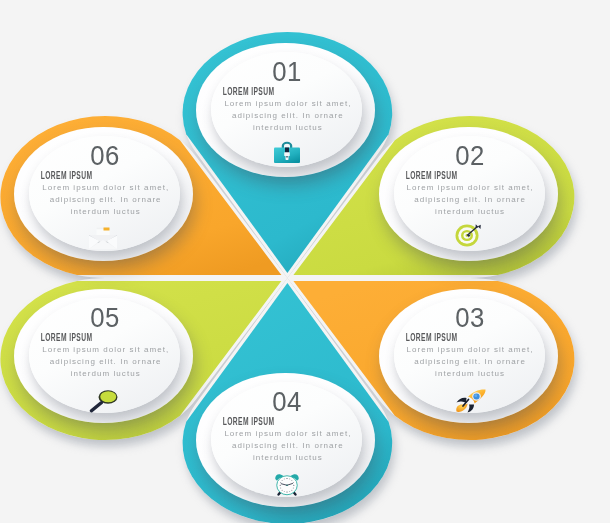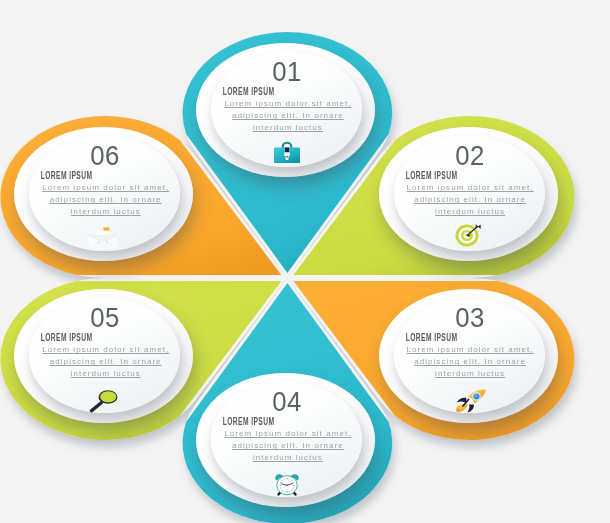--- a/index.html
+++ b/index.html
@@ -18,21 +18,21 @@
         background:linear-gradient(152deg,#ffffff 0%,#fcfdfd 42%,#eceef1 100%);
         box-shadow:2px 7px 11px rgba(70,75,88,.28);}
 
   .num{position:absolute;left:-77px;width:154px;text-align:center;color:#5c6164;
        font-size:28px;line-height:28px;font-weight:normal;}
   .num span{display:inline-block;transform:scaleX(.92);letter-spacing:0.5px;}
   .ttl{position:absolute;left:-77px;width:154px;text-align:left;color:#58595b;
        font-size:10px;line-height:10px;font-weight:bold;}
   .ttl span{display:inline-block;transform:scaleX(.67);letter-spacing:.6px;}
   .bdy{position:absolute;left:-77px;width:154px;text-align:center;color:#9fa2a5;
-       font-size:8px;line-height:8px;letter-spacing:1.05px;text-indent:1.05px;text-decoration:underline;}
+       font-size:8px;line-height:8px;letter-spacing:1.05px;text-indent:1.05px;}
   .ico{position:absolute;left:-77px;width:154px;text-align:center;line-height:0;}
 </style>
 </head>
 <body>
 
 <div id="stage">
 
   <svg id="petals" viewBox="0 0 610 523">
     <defs>
       <filter id="blurshadow" x="-25%" y="-25%" width="150%" height="150%">

